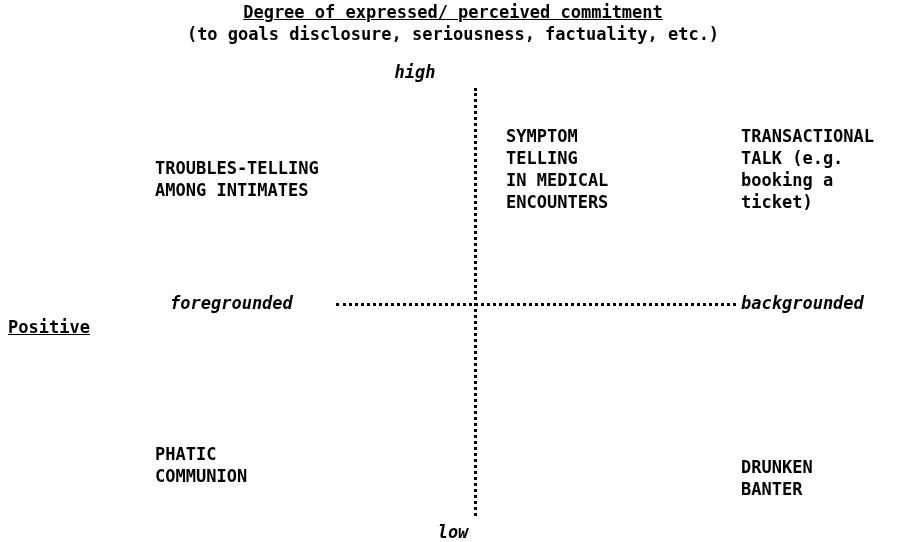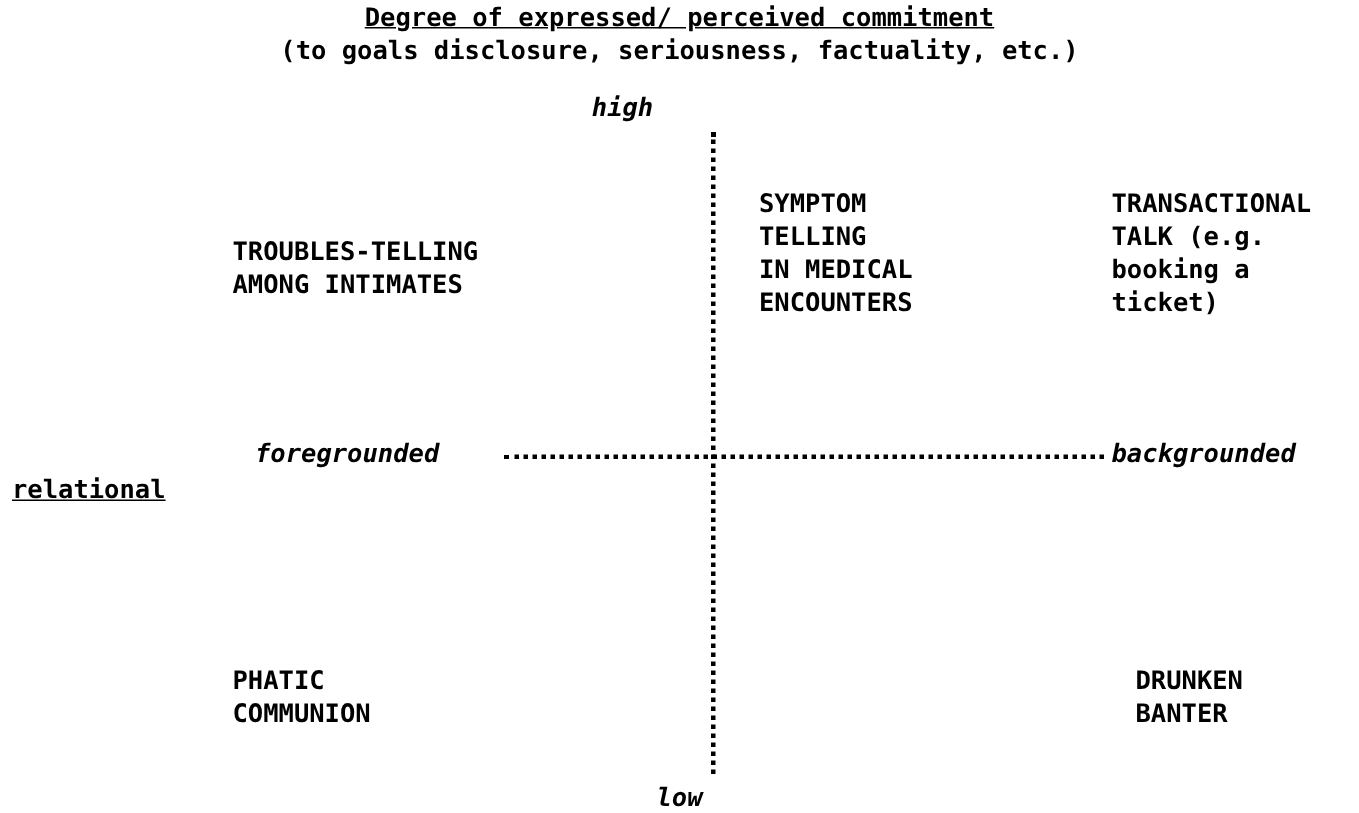--- a/index.html
+++ b/index.html
@@ -88,36 +88,36 @@
   .quad {
     font-size: 17px;
     font-weight: bold;
     line-height: 22px;
     white-space: pre;
   }
   #quad-top-left     { left: 155px; top: 125px; margin-top: 32px; }
   #quad-top-center   { left: 506px; top: 125px; }
   #quad-top-right    { left: 741px; top: 125px; }
   #quad-bottom-left  { left: 155px; top: 443px; }
-  #quad-bottom-right { left: 741px; top: 443px; margin-left: 16px; }
+  #quad-bottom-right { left: 741px; top: 456px; }
 </style>
 </head>
 <body>
 
 <div class="abs" id="title-line1">Degree of expressed/ perceived commitment</div>
 <div class="abs" id="title-line2">(to goals disclosure, seriousness, factuality, etc.)</div>
 
 <div class="abs axis-end" id="axis-high">high</div>
 <div class="abs axis-end" id="axis-low">low</div>
 
 <div class="abs" id="vertical-axis"></div>
 <div class="abs" id="horizontal-axis"></div>
 
 <div class="abs" id="left-axis-label">
-  <span>relational</span>
+  <span>Positive</span>
 </div>
 
 <div class="abs axis-side" id="axis-foregrounded">foregrounded</div>
 <div class="abs axis-side" id="axis-backgrounded">backgrounded</div>
 
 <div class="abs quad" id="quad-top-left">TROUBLES-TELLING
 AMONG INTIMATES</div>
 <div class="abs quad" id="quad-top-center">SYMPTOM
 TELLING
 IN MEDICAL

